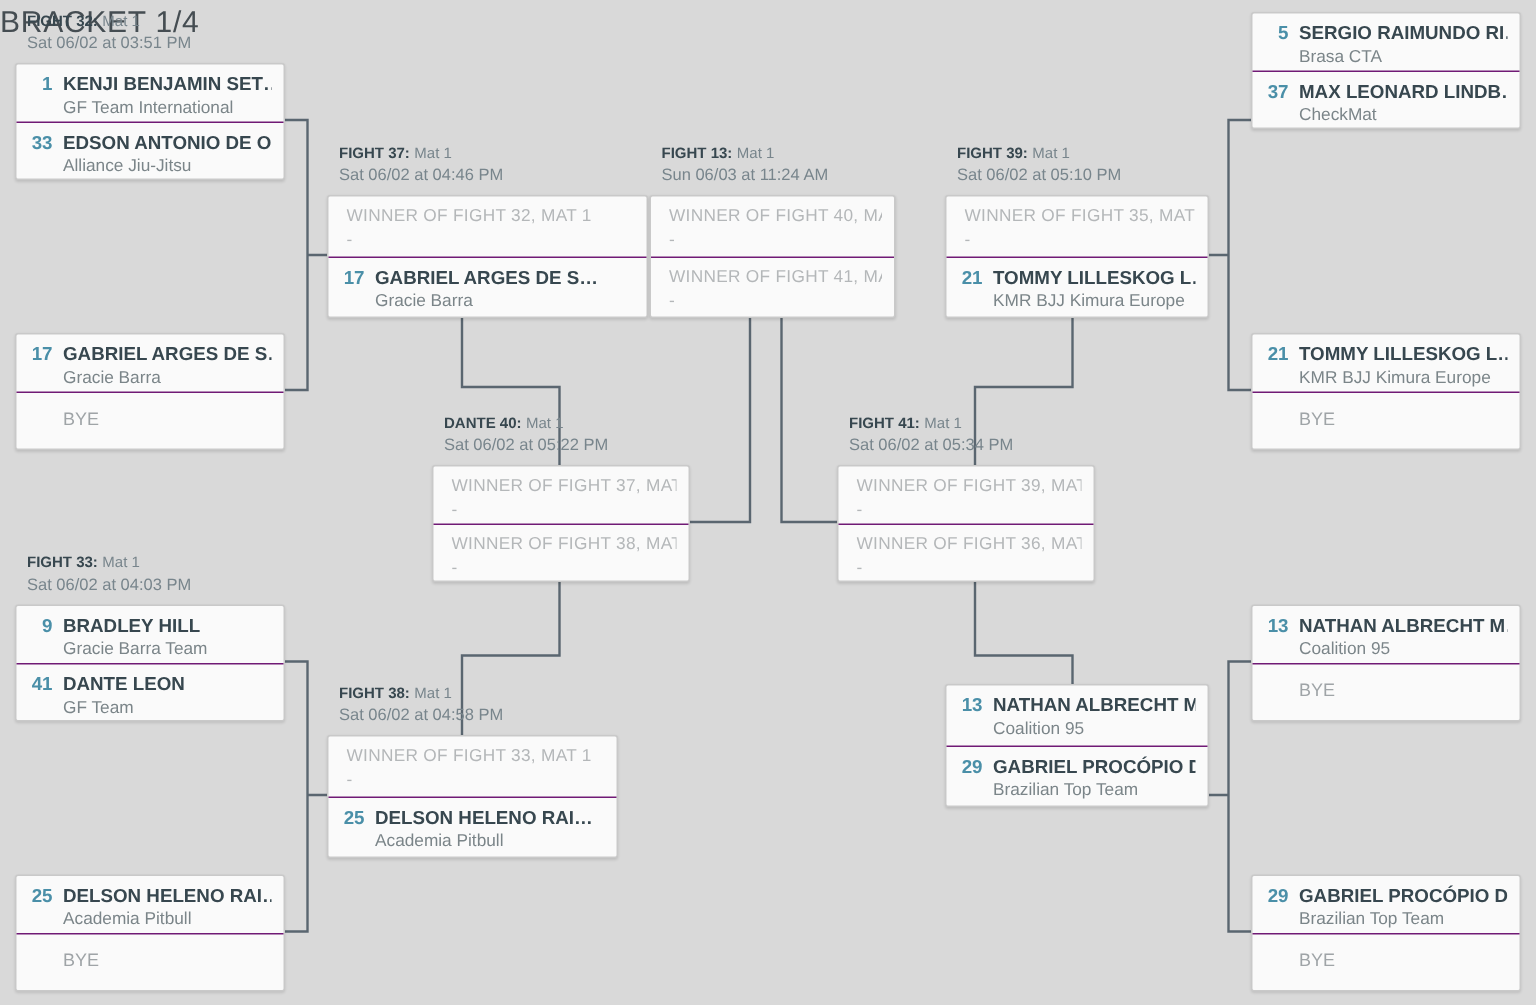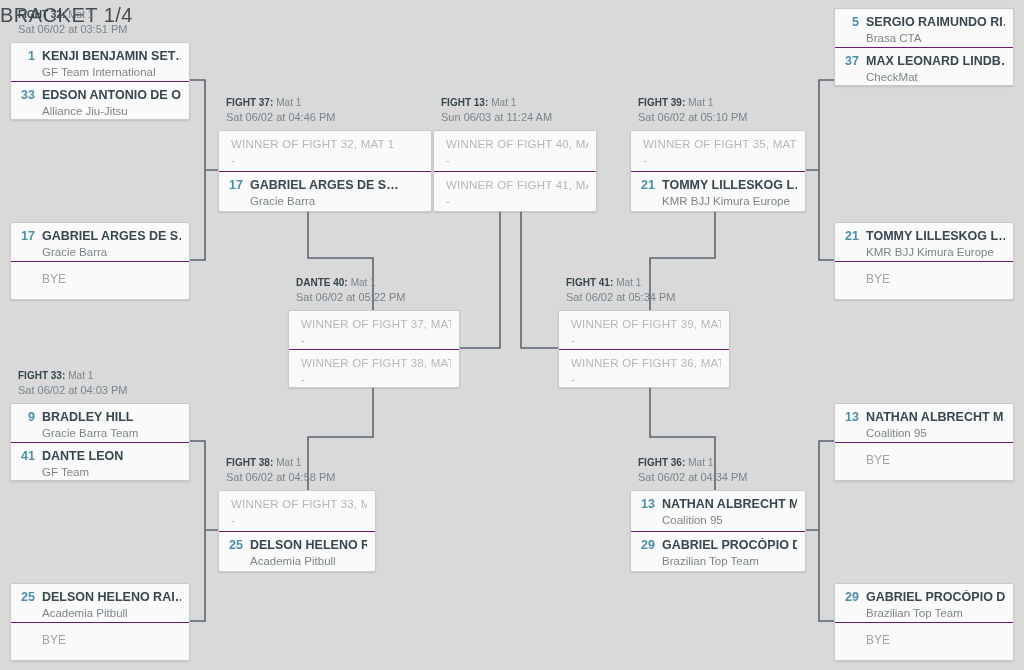--- a/index.html
+++ b/index.html
@@ -268,21 +268,21 @@
       </div>
       <div class="p ph">
         <span class="ptxt">
           <span class="nm">WINNER OF FIGHT 36, MAT 1</span>
           <span class="tm">-</span>
         </span>
       </div>
     </div>
   </div>
 
-  <div class="match rows40" style="left:218px;top:456px;width:158px">
+  <div class="match rows40" style="left:218px;top:456px;width:194px">
     <div class="mhead">
       <div class="mtitle"><b>FIGHT 38:</b><span>Mat 1</span></div>
       <div class="mdate">Sat 06/02 at 04:58 PM</div>
     </div>
     <div class="mbox">
       <div class="p ph">
         <span class="ptxt">
           <span class="nm">WINNER OF FIGHT 33, MAT 1</span>
           <span class="tm">-</span>
         </span>
@@ -291,24 +291,20 @@
         <span class="seed">25</span>
         <span class="ptxt">
           <span class="nm">DELSON HELENO RAI…</span>
           <span class="tm">Academia Pitbull</span>
         </span>
       </div>
     </div>
   </div>
 
   <div class="match rows40" style="left:630px;top:456px;width:176px">
-    <div class="mhead">
-      <div class="mtitle"><b>FIGHT 36:</b><span>Mat 1</span></div>
-      <div class="mdate">Sat 06/02 at 04:34 PM</div>
-    </div>
     <div class="mbox">
       <div class="p player">
         <span class="seed">13</span>
         <span class="ptxt">
           <span class="nm">NATHAN ALBRECHT M…</span>
           <span class="tm">Coalition 95</span>
         </span>
       </div>
       <div class="p player">
         <span class="seed">29</span>

